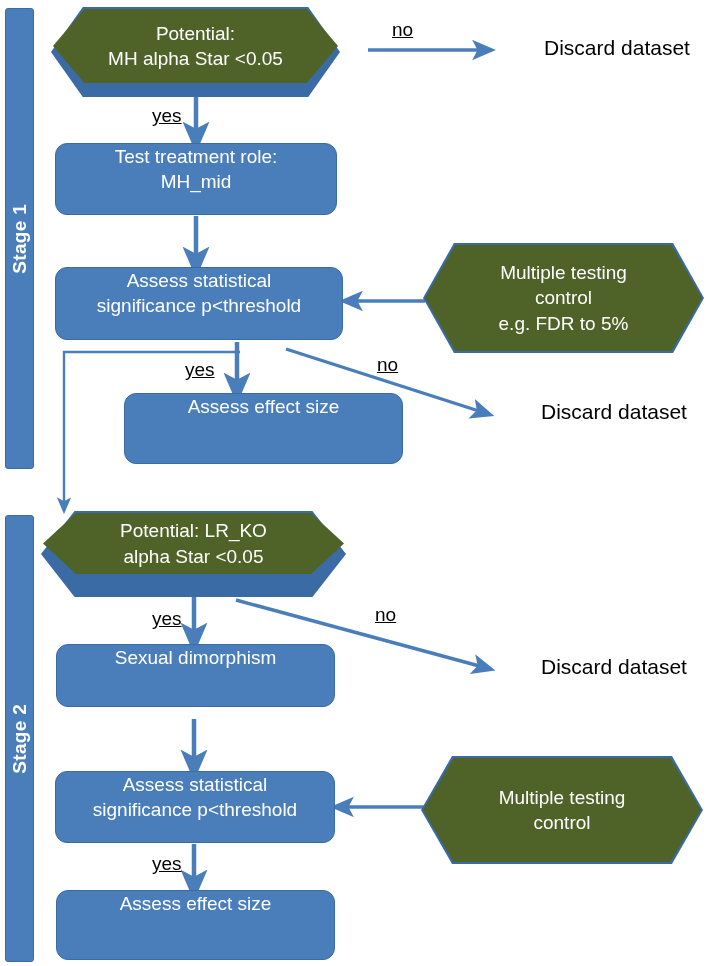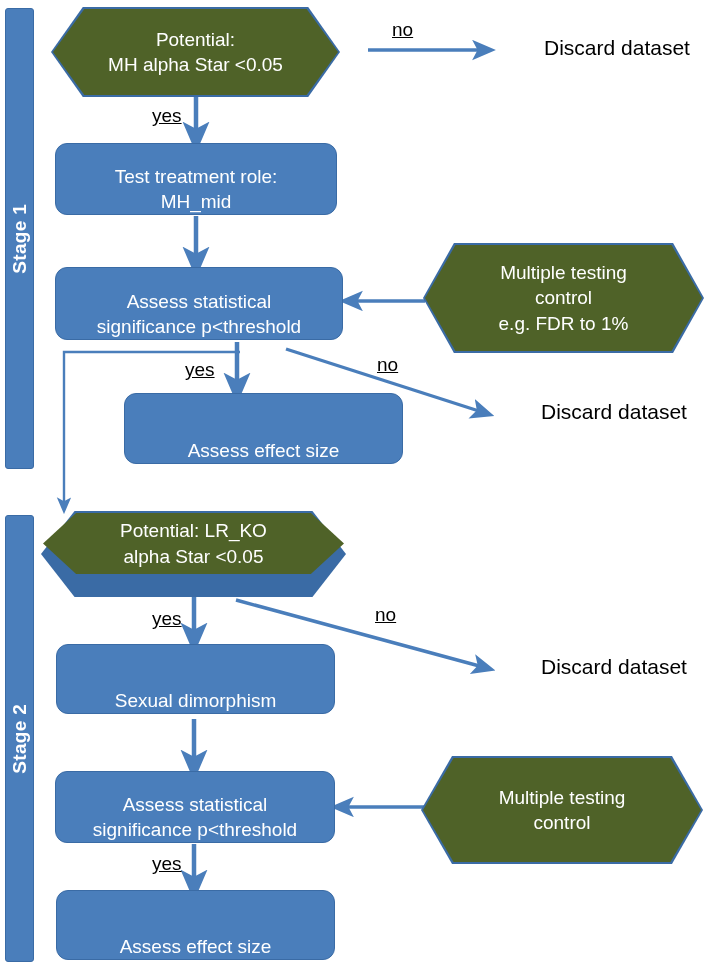--- a/index.html
+++ b/index.html
@@ -47,21 +47,21 @@
   }
 
   
   .proc-box {
     position: absolute;
     background: #4a7ebb;
     border: 1.5px solid #3a6ba5;
     border-radius: 12px;
     color: #ffffff;
     display: flex;
-    align-items: flex-end;
+    align-items: flex-start;
     justify-content: center;
     text-align: center;
     font-size: 19px;
     line-height: 1.32;
     padding: 0 6px;
     box-sizing: border-box;
   }
 
   
   .hex {
@@ -166,21 +166,21 @@
 
   <div class="stage-rail" style="left:5px; top:8px; width:27px; height:459px;">
     <span class="rail-label">Stage 1</span>
   </div>
 
   <div class="stage-rail" style="left:5px; top:515px; width:27px; height:445px;">
     <span class="rail-label">Stage 2</span>
   </div>
 
   <div class="hex-frame" style="left:51px; top:7px; width:289px; height:90px;"></div>
-  <div class="hex" style="left:53px; top:9px; width:285px; height:86px;">
+  <div class="hex" style="left:53px; top:9px; width:285px; height:74px;">
     <div>
       <div>Potential:</div>
       <div>MH alpha Star &lt;0.05</div>
     </div>
   </div>
 
   <span class="lbl yesno" style="left:392px; top:19px;">no</span>
   <span class="term-text" style="left:508px; top:36px;">Discard dataset</span>
 
   <span class="lbl yesno" style="left:152px; top:105px;">yes</span>
@@ -197,21 +197,21 @@
       <div>Assess statistical</div>
       <div>significance p&lt;threshold</div>
     </div>
   </div>
 
   <div class="hex-frame" style="left:423px; top:243px; width:281px; height:110px;"></div>
   <div class="hex" style="left:425px; top:245px; width:277px; height:106px;">
     <div>
       <div>Multiple testing</div>
       <div>control</div>
-      <div>e.g.  FDR to 1%</div>
+      <div>e.g.  FDR to 5%</div>
     </div>
   </div>
 
   <span class="lbl yesno" style="left:185px; top:359px;">yes</span>
   <span class="lbl yesno" style="left:377px; top:354px;">no</span>
   <span class="term-text" style="left:505px; top:400px;">Discard dataset</span>
 
   <div class="proc-box" style="left:124px; top:393px; width:279px; height:71px;">
     <div>Assess effect size</div>
   </div>
@@ -221,21 +221,21 @@
     <div>
       <div>Potential: LR_KO</div>
       <div>alpha Star &lt;0.05</div>
     </div>
   </div>
 
   <span class="lbl yesno" style="left:152px; top:608px;">yes</span>
   <span class="lbl yesno" style="left:375px; top:604px;">no</span>
   <span class="term-text" style="left:505px; top:655px;">Discard dataset</span>
 
-  <div class="proc-box" style="left:56px; top:644px; width:279px; height:70px;">
+  <div class="proc-box" style="left:56px; top:644px; width:279px; height:63px;">
     <div>
       <div>Sexual dimorphism</div>
     </div>
   </div>
 
   <div class="proc-box" style="left:55px; top:771px; width:280px; height:72px;">
     <div>
       <div>Assess statistical</div>
       <div>significance p&lt;threshold</div>
     </div>

